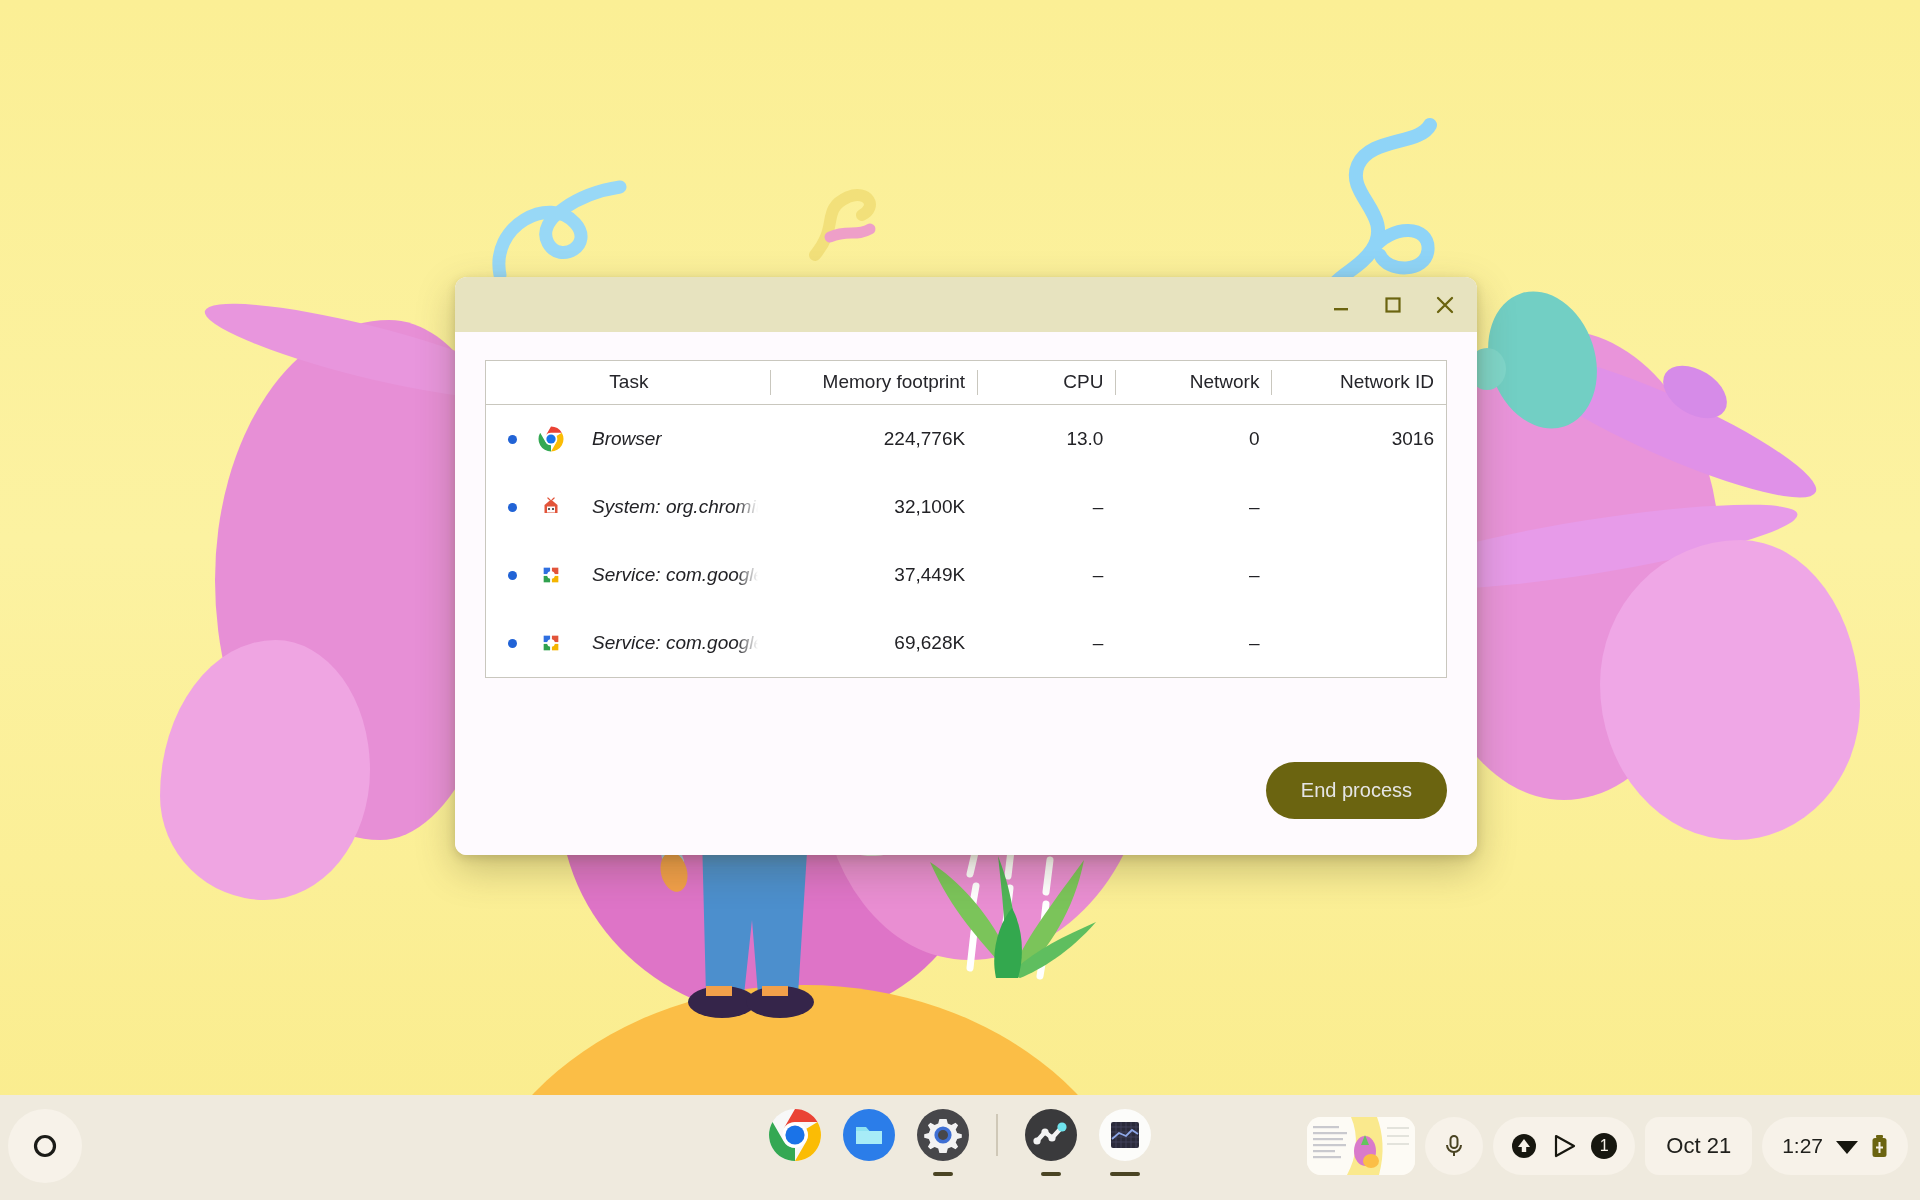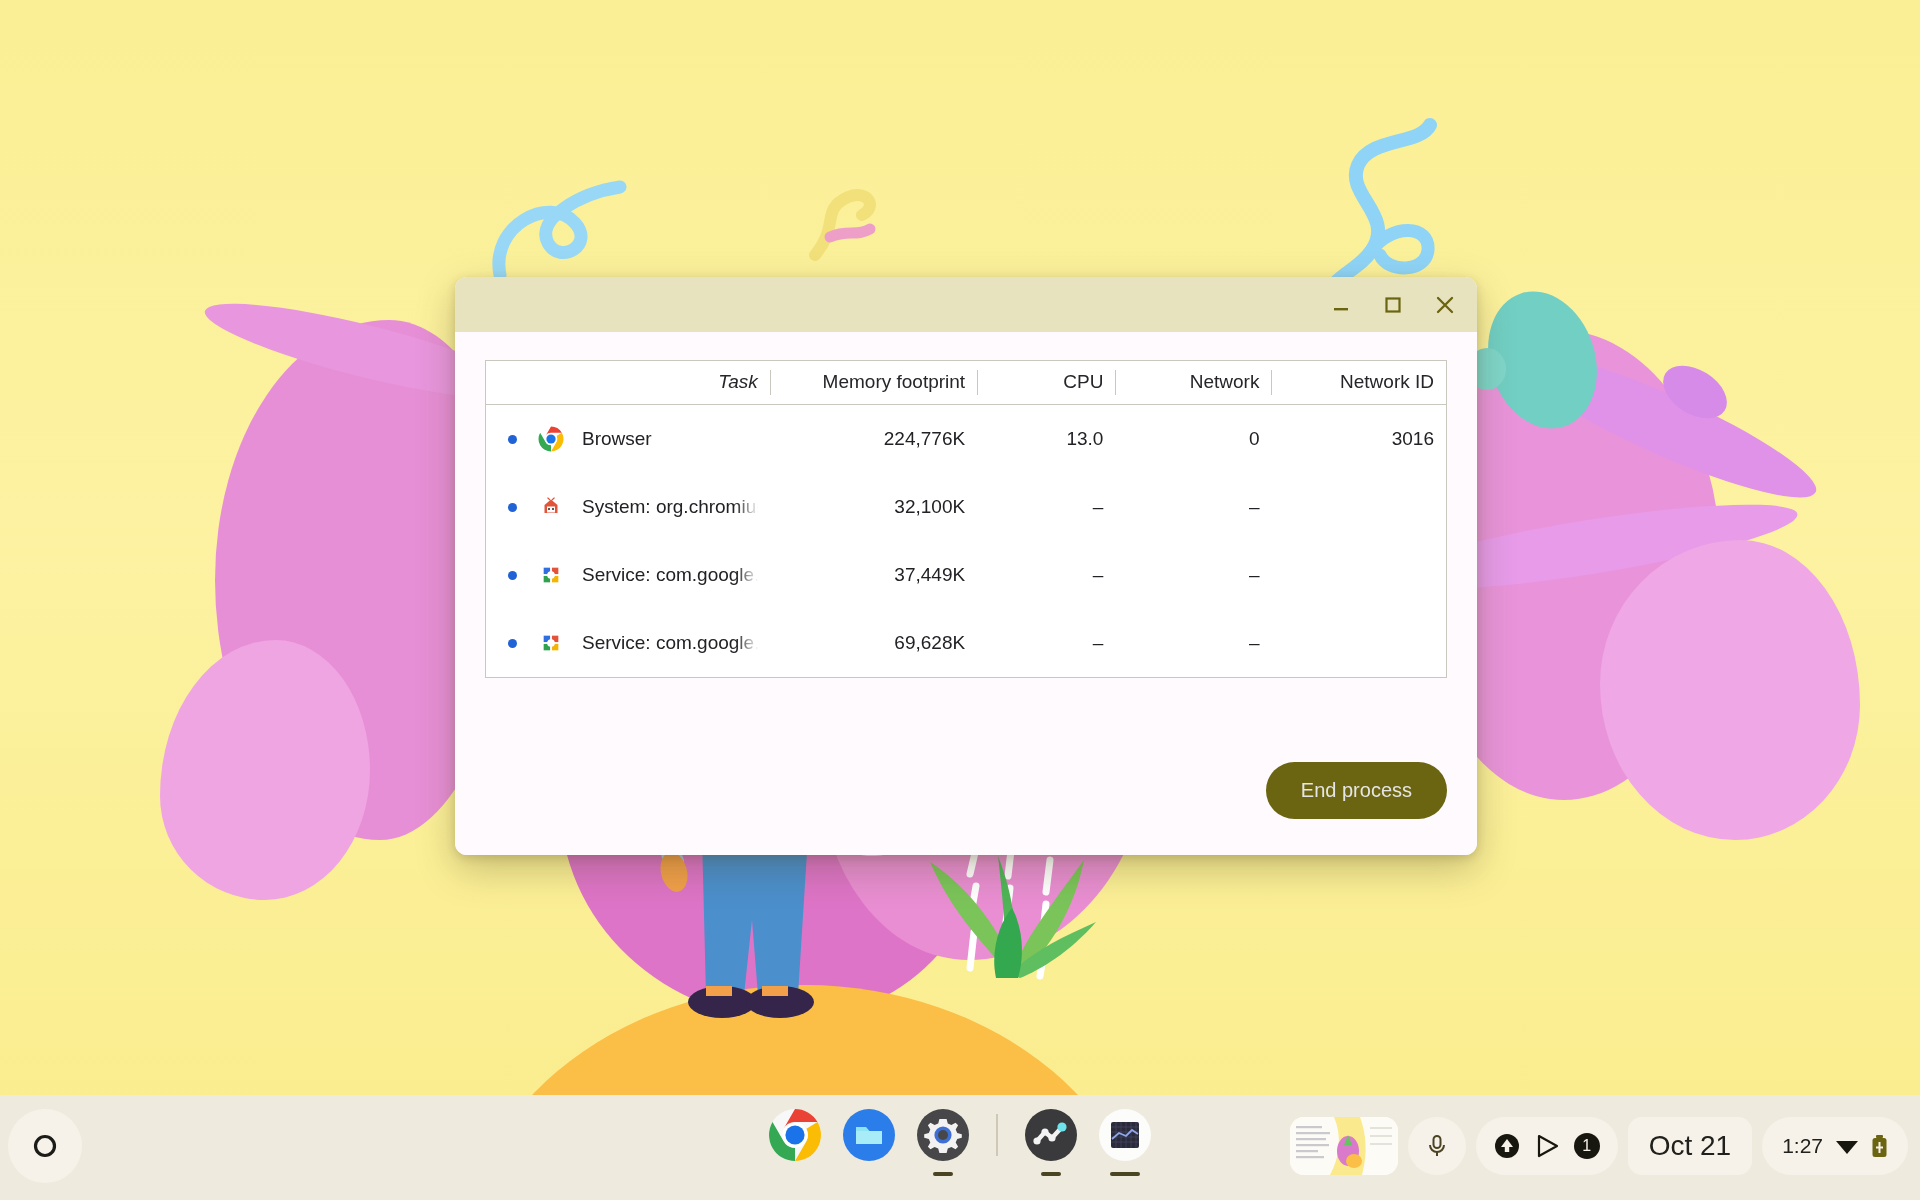--- a/index.html
+++ b/index.html
@@ -167,21 +167,21 @@
   table.tm-table th {
     font-weight: normal;
     font-size: 19px;
     color: #25252A;
     padding: 10px 12px 11px 12px;
     border-bottom: 1px solid #C9C7BE;
     text-align: right;
     position: relative;
     white-space: nowrap;
   }
-  table.tm-table th.col-task { text-align: right; padding-left: 14px; font-style: italic; }
+  table.tm-table th.col-task { text-align: center; padding-left: 14px; }
   table.tm-table th .divider {
     position: absolute;
     left: 0; top: 9px; bottom: 9px;
     width: 1px;
     background: #C9C7BE;
   }
 
   table.tm-table td {
     font-size: 19px;
     color: #222226;
@@ -211,25 +211,26 @@
     margin-left: 8px;
     flex: 0 0 auto;
   }
   .fav {
     width: 26px; height: 26px;
     margin-left: 21px;
     flex: 0 0 auto;
     display: flex; align-items: center; justify-content: center;
   }
   .task-label {
-    margin-left: 18px;
+    margin-left: 28px;
     overflow: hidden;
     white-space: nowrap;
     -webkit-mask-image: linear-gradient(90deg, #000 calc(100% - 22px), transparent 100%);
     mask-image: linear-gradient(90deg, #000 calc(100% - 22px), transparent 100%);
+    font-style: italic;
   }
   .task-label.no-fade {
     -webkit-mask-image: none;
     mask-image: none;
   }
 
   
   .focus-ring {
     position: absolute;
     left: -1px;
@@ -333,21 +334,21 @@
     gap: 13px;
     padding: 0 18px;
     cursor: pointer;
   }
   .date-pill {
     height: 58px;
     border-radius: 14px;
     background: #F7F2E9;
     display: flex; align-items: center;
     padding: 0 21px;
-    font-size: 28px;
+    font-size: 22px;
     color: #20201C;
     cursor: pointer;
   }
   .time-pill {
     height: 58px;
     border-radius: 29px;
     background: #F7F2E9;
     display: flex; align-items: center;
     gap: 12px;
     padding: 0 20px;

